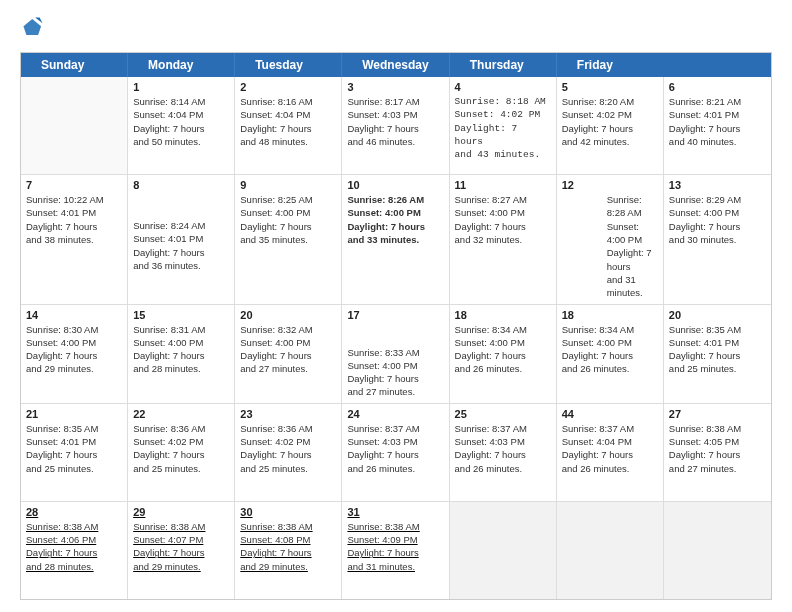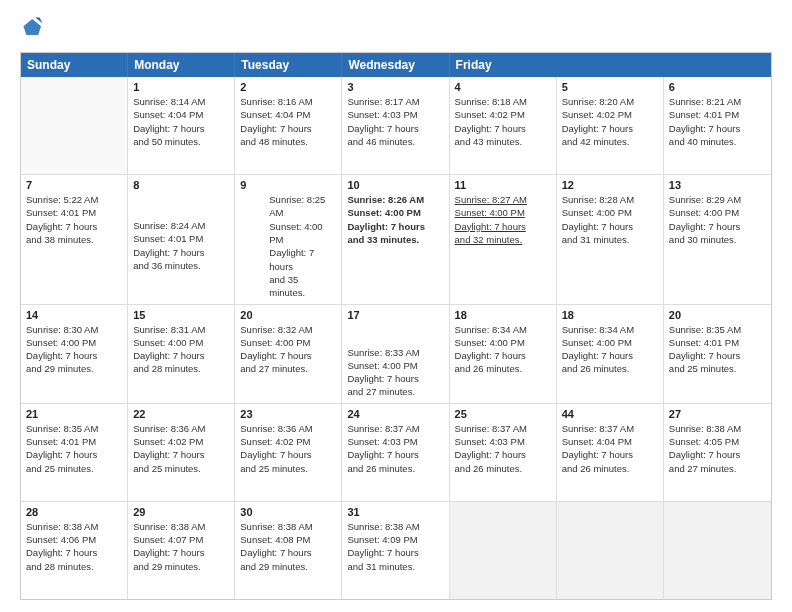--- a/index.html
+++ b/index.html
@@ -61,37 +61,37 @@
     }
     .cal-header {
       display: grid;
       grid-template-columns: repeat(7, 1fr);
       background: #2a6db5;
     }
     .cal-header-cell {
       color: #fff;
       font-size: 12px;
       font-weight: bold;
-      padding: 5px 6px;
+      padding: 5px 20px;
       text-align: left;
       border-right: 1px solid #3a7dc5;
     }
     .cal-header-cell:last-child { border-right: none; }
     .cal-body {
       flex: 1;
       display: flex;
       flex-direction: column;
     }
     .cal-row {
       display: grid;
       grid-template-columns: repeat(7, 1fr);
       flex: 1;
       border-bottom: 1px solid #ddd;
     }
-    .cal-row:last-child { border-bottom: none; }
+    .cal-row:last-child { border-bottom: none; text-decoration: underline; }
     .cal-cell {
       border-right: 1px solid #ddd;
       padding: 4px 5px;
       font-size: 10px;
       color: #333;
       background: #fff;
       vertical-align: top;
       min-height: 0;
     }
     .cal-cell:last-child { border-right: none; }
@@ -131,20 +131,21 @@
       <div class="subtitle"></div>
     </div>
   </div>
 
   <div class="calendar">
     <div class="cal-header">
     <div class="cal-header-cell">Sunday</div>
         <div class="cal-header-cell">Monday</div>
         <div class="cal-header-cell">Tuesday</div>
         <div class="cal-header-cell">Wednesday</div>
+        <div class="cal-header-cell">Thursday</div>
         <div class="cal-header-cell">Friday</div>
       </div>
     <div class="cal-body">
     <div class="cal-row">
           <div class="cal-cell empty"></div>
           <div class="cal-cell">
             <div class="day-num">1</div>
             <div class="day-info" style="white-space: pre-line;">Sunrise: 8:14 AM
 Sunset: 4:04 PM
 Daylight: 7 hours
@@ -159,21 +160,21 @@
           </div>
           <div class="cal-cell">
             <div class="day-num">3</div>
             <div class="day-info" style="white-space: pre-line;">Sunrise: 8:17 AM
 Sunset: 4:03 PM
 Daylight: 7 hours
 and 46 minutes.</div>
           </div>
           <div class="cal-cell">
             <div class="day-num">4</div>
-            <div class="day-info" style="white-space: pre-line;">Sunrise: 8:18 AM
+            <div class="day-info" style="white-space: pre-line; font-family: Liberation Mono, monospace;">Sunrise: 8:18 AM
 Sunset: 4:02 PM
 Daylight: 7 hours
 and 43 minutes.</div>
           </div>
           <div class="cal-cell">
             <div class="day-num">5</div>
             <div class="day-info" style="white-space: pre-line;">Sunrise: 8:20 AM
 Sunset: 4:02 PM
 Daylight: 7 hours
 and 42 minutes.</div>
@@ -182,56 +183,56 @@
             <div class="day-num">6</div>
             <div class="day-info" style="white-space: pre-line;">Sunrise: 8:21 AM
 Sunset: 4:01 PM
 Daylight: 7 hours
 and 40 minutes.</div>
           </div>
         </div>
         <div class="cal-row">
           <div class="cal-cell">
             <div class="day-num">7</div>
-            <div class="day-info" style="white-space: pre-line;">Sunrise: 5:22 AM
+            <div class="day-info" style="white-space: pre-line;">Sunrise: 10:22 AM
 Sunset: 4:01 PM
 Daylight: 7 hours
 and 38 minutes.</div>
           </div>
           <div class="cal-cell">
             <div class="day-num">8</div>
             <div class="day-info" style="white-space: pre-line; margin-top: 28px;">Sunrise: 8:24 AM
 Sunset: 4:01 PM
 Daylight: 7 hours
 and 36 minutes.</div>
           </div>
           <div class="cal-cell">
             <div class="day-num">9</div>
-            <div class="day-info" style="white-space: pre-line; margin-left: 29px;">Sunrise: 8:25 AM
+            <div class="day-info" style="white-space: pre-line;">Sunrise: 8:25 AM
 Sunset: 4:00 PM
 Daylight: 7 hours
 and 35 minutes.</div>
           </div>
           <div class="cal-cell">
             <div class="day-num">10</div>
             <div class="day-info" style="white-space: pre-line; font-weight: bold;">Sunrise: 8:26 AM
 Sunset: 4:00 PM
 Daylight: 7 hours
 and 33 minutes.</div>
           </div>
           <div class="cal-cell">
             <div class="day-num">11</div>
-            <div class="day-info" style="white-space: pre-line; text-decoration: underline;">Sunrise: 8:27 AM
+            <div class="day-info" style="white-space: pre-line;">Sunrise: 8:27 AM
 Sunset: 4:00 PM
 Daylight: 7 hours
 and 32 minutes.</div>
           </div>
           <div class="cal-cell">
             <div class="day-num">12</div>
-            <div class="day-info" style="white-space: pre-line;">Sunrise: 8:28 AM
+            <div class="day-info" style="white-space: pre-line; margin-left: 45px;">Sunrise: 8:28 AM
 Sunset: 4:00 PM
 Daylight: 7 hours
 and 31 minutes.</div>
           </div>
           <div class="cal-cell">
             <div class="day-num">13</div>
             <div class="day-info" style="white-space: pre-line;">Sunrise: 8:29 AM
 Sunset: 4:00 PM
 Daylight: 7 hours
 and 30 minutes.</div>

